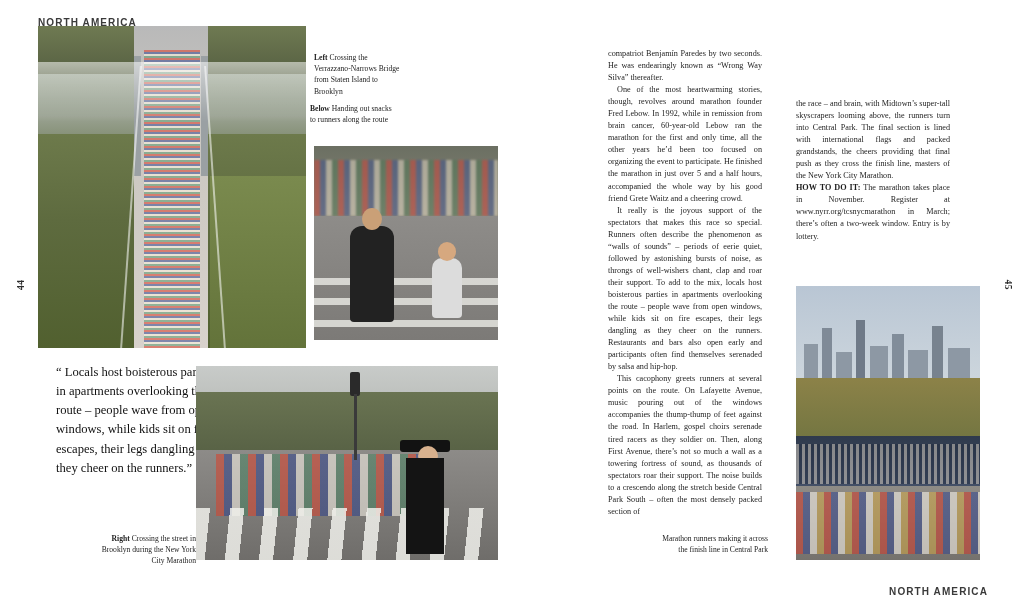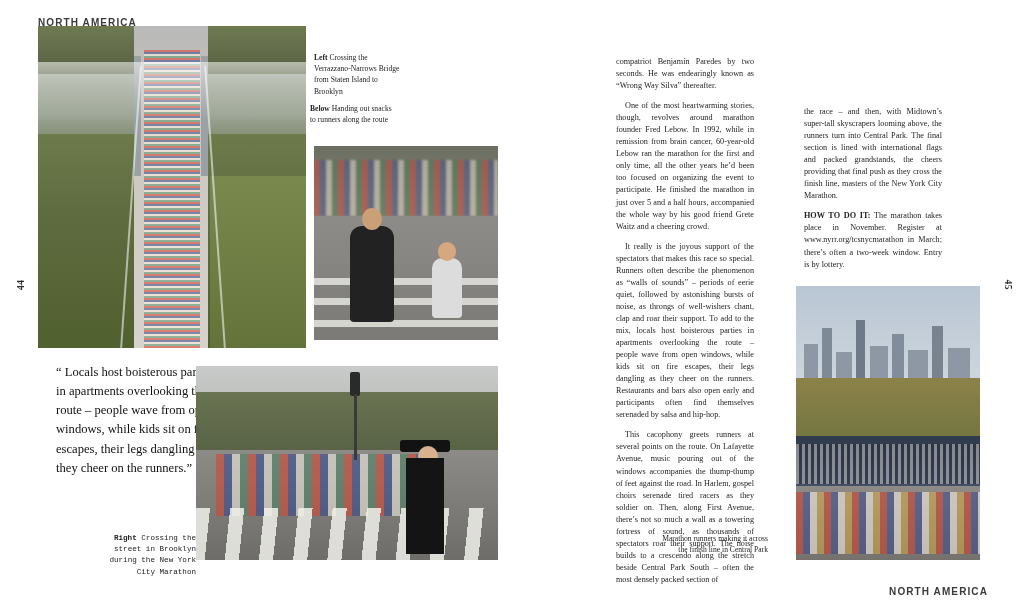--- a/index.html
+++ b/index.html
@@ -258,21 +258,21 @@
     position: absolute;
     font-family: "Liberation Serif", serif;
     font-size: 7.6px;
     line-height: 1.48;
     color: #222;
   }
   .caption b { font-weight: 700; }
   .cap-left  { left: 314px; top: 52px; width: 86px; }
   .cap-below { left: 310px; top: 103px; width: 86px; }
   .cap-right {
-    left: 96px; top: 533px; width: 100px; text-align: right; font-family: Liberation Mono, monospace;
+    left: 96px; top: 533px; width: 100px; text-align: right;
   }
   .cap-finish {
     left: 660px; top: 533px; width: 108px; text-align: right;
   }
 
   
   .pullquote {
     position: absolute;
     left: 56px; top: 363px; width: 170px;
     font-family: "Liberation Serif", serif;
@@ -283,21 +283,21 @@
 
   
   .col {
     position: absolute;
     font-family: "Liberation Serif", serif;
     font-size: 8.2px;
     line-height: 1.47;
     color: #1d1d1d;
     text-align: justify;
   }
-  .col p { margin: 8px; }
+  .col p { margin: 0; }
   .col p + p { text-indent: 9px; }
   #col-1 { left: 608px; top: 48px; width: 154px; }
   #col-2 { left: 796px; top: 98px; width: 154px; }
 
   .howto {
     margin-top: 9px;
     text-indent: 0 !important;
   }
   .howto .lead {
     font-weight: 700;
@@ -371,21 +371,21 @@
   </div>
 
   <div class="col" id="col-1">
     <p>compatriot Benjamín Paredes by two seconds. He was endearingly known as “Wrong Way Silva” thereafter.</p>
     <p>One of the most heartwarming stories, though, revolves around marathon founder Fred Lebow. In 1992, while in remission from brain cancer, 60-year-old Lebow ran the marathon for the first and only time, all the other years he’d been too focused on organizing the event to participate. He finished the marathon in just over 5 and a half hours, accompanied the whole way by his good friend Grete Waitz and a cheering crowd.</p>
     <p>It really is the joyous support of the spectators that makes this race so special. Runners often describe the phenomenon as “walls of sounds” – periods of eerie quiet, followed by astonishing bursts of noise, as throngs of well-wishers chant, clap and roar their support. To add to the mix, locals host boisterous parties in apartments overlooking the route – people wave from open windows, while kids sit on fire escapes, their legs dangling as they cheer on the runners. Restaurants and bars also open early and participants often find themselves serenaded by salsa and hip-hop.</p>
     <p>This cacophony greets runners at several points on the route. On Lafayette Avenue, music pouring out of the windows accompanies the thump-thump of feet against the road. In Harlem, gospel choirs serenade tired racers as they soldier on. Then, along First Avenue, there’s not so much a wall as a towering fortress of sound, as thousands of spectators roar their support. The noise builds to a crescendo along the stretch beside Central Park South – often the most densely packed section of</p>
   </div>
 
   <div class="col" id="col-2">
-    <p>the race – and then, with Midtown’s super-tall skyscrapers looming above, the runners turn into Central Park. The final section is lined with international flags and packed grandstands, the cheers providing that final push as they cross the finish line, masters of the New York City Marathon.</p>
+    <p>the race – and brain, with Midtown’s super-tall skyscrapers looming above, the runners turn into Central Park. The final section is lined with international flags and packed grandstands, the cheers providing that final push as they cross the finish line, masters of the New York City Marathon.</p>
     <p class="howto">
       <span class="lead">HOW TO DO IT:</span>
       <span class="ital">The marathon takes place in November. Register at www.nyrr.org/tcsnycmarathon in March; there’s often a two-week window. Entry is by lottery.</span>
     </p>
   </div>
 
   <div class="photo" id="photo-park">
     <div class="sky3"></div>
     <div class="skyline">
       <div class="bld" style="left:8px;  width:14px; height:42px;"></div>

